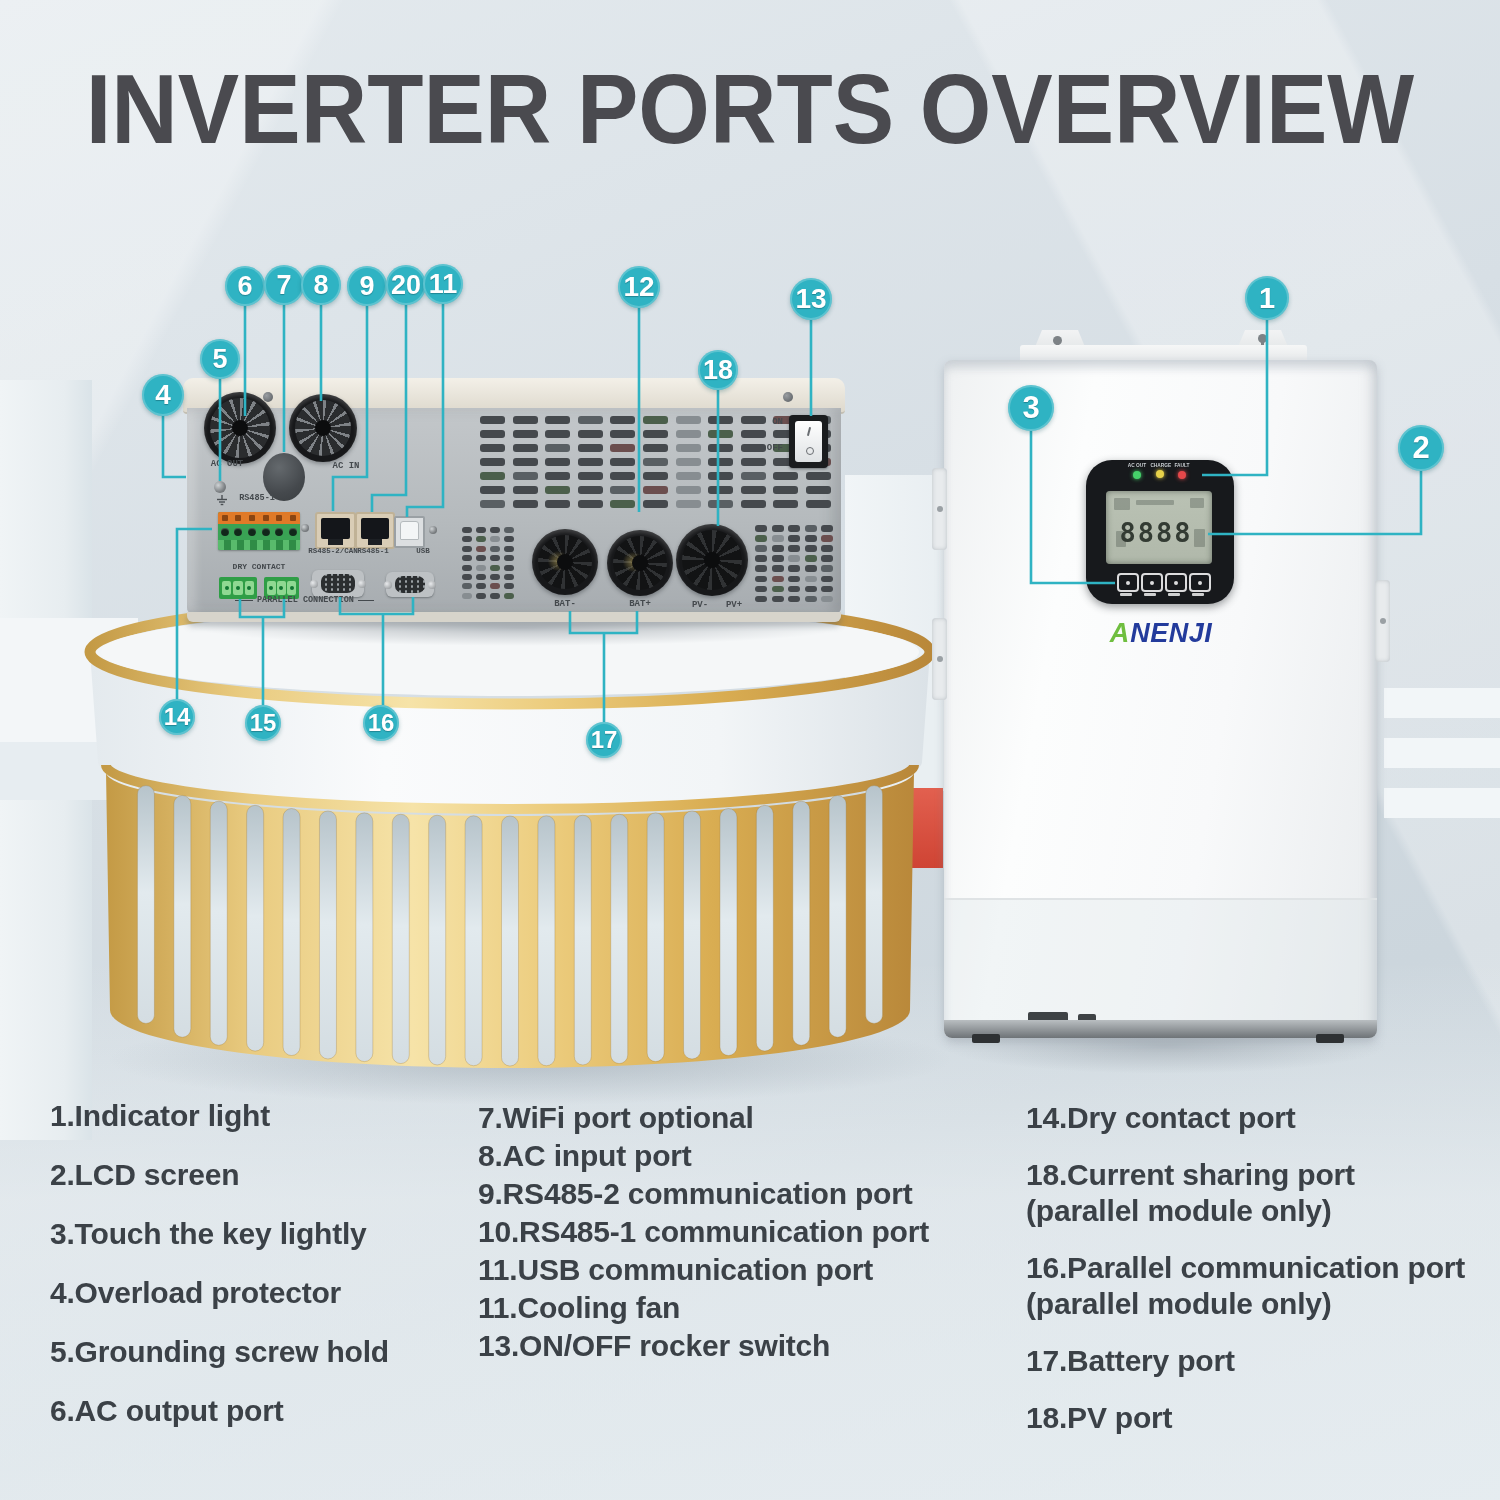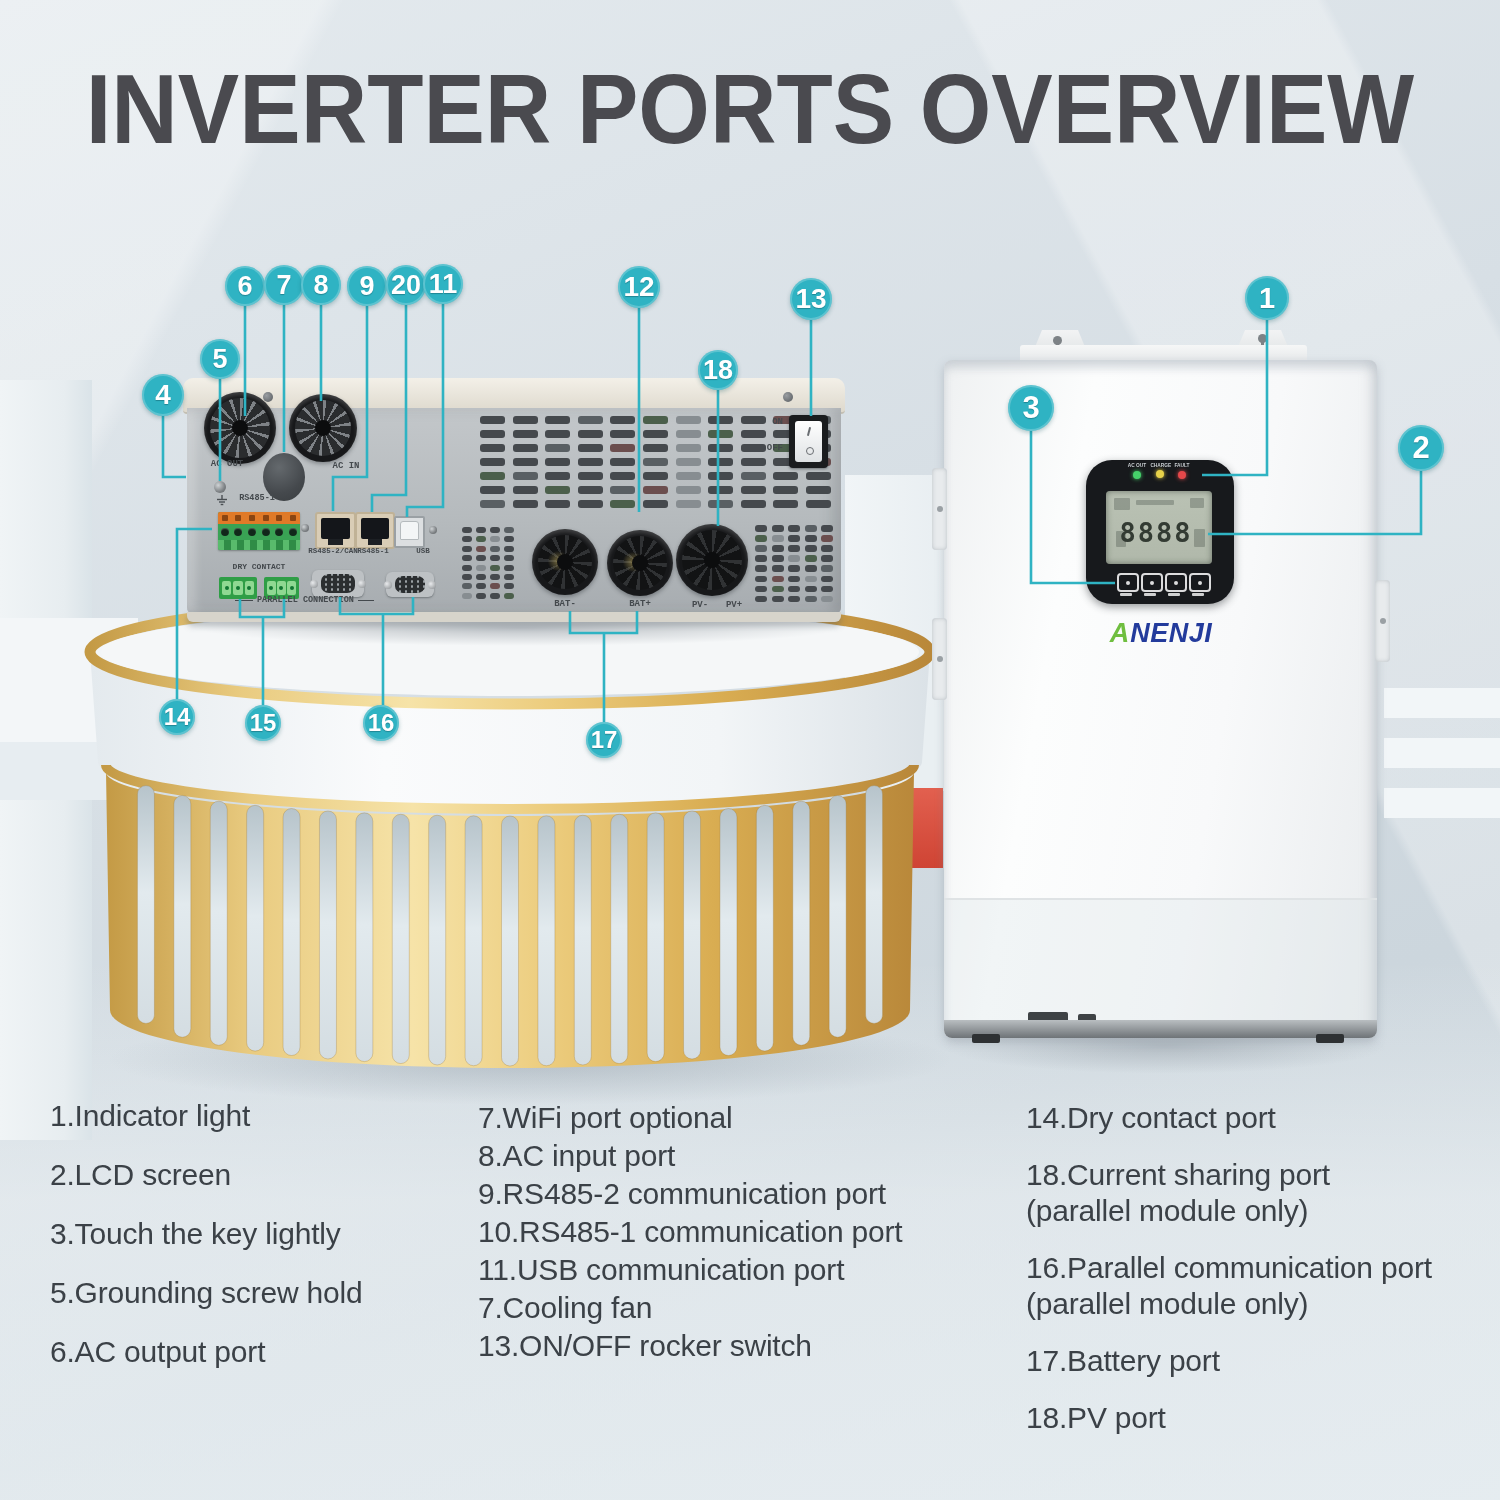--- a/index.html
+++ b/index.html
@@ -87,21 +87,21 @@
   .inv-lower{left:16px;top:572px;width:433px;height:138px;background:rgba(222,228,231,.35);border-radius:0 0 8px 8px;}
   .inv-base{left:16px;top:692px;width:433px;height:18px;background:linear-gradient(#b9bec1,#6e7377);border-radius:0 0 8px 8px;}
   .inv-foot{top:706px;width:28px;height:9px;background:#2e3133;border-radius:2px;}
   .inv-port{background:#3e4245;border-radius:2px;}
   
   .callout{position:absolute;border-radius:50%;background:#2fb3c3;color:#fff;font-weight:800;display:flex;align-items:center;justify-content:center;
      box-shadow:inset 0 0 0 2px rgba(255,255,255,.22), 0 2px 4px rgba(20,90,100,.30);text-shadow:0 1px 1px rgba(10,80,90,.45);}
   
   .title{left:0;top:52px;width:100%;text-align:center;color:#4a4a4f;font-weight:800;font-size:99px;
          letter-spacing:0;transform:scaleX(.93);transform-origin:center;white-space:nowrap;}
-  .legend-col{position:absolute;display:flex;flex-direction:column;color:#3b4147;font-weight:400;font-size:30px;line-height:36px;justify-content:space-between;}
+  .legend-col{position:absolute;display:flex;flex-direction:column;color:#3b4147;font-weight:700;font-size:30px;line-height:36px;justify-content:space-between;}
   .legend-col .legend-item{white-space:pre-line;letter-spacing:-.2px;}
   .col1{left:50px;top:1098px;gap:23px;}
   .col2{left:478px;top:1100px;gap:2px;}
   .col3{left:1026px;top:1100px;gap:21px;}
 </style>
 </head>
 <body>
 
 <div class="stage">
 
@@ -543,30 +543,31 @@
       <div class="callout" style="left: 586px; top: 722px; width: 36px; height: 36px; font-size: 24px; background: rgb(47, 179, 195);">17</div>
       <div class="callout" style="left: 698px; top: 350px; width: 40px; height: 40px; font-size: 27px; background: rgb(47, 179, 195);">18</div>
     </div>
 
   <div class="abs title">INVERTER PORTS OVERVIEW</div>
 
   <div class="legend-col col1" id="legend-col-0">
       <div class="legend-item">1.Indicator light</div>
       <div class="legend-item">2.LCD screen</div>
       <div class="legend-item">3.Touch the key lightly</div>
+      <div class="legend-item">4.Overload protector</div>
       <div class="legend-item">5.Grounding screw hold</div>
       <div class="legend-item">6.AC output port</div>
     </div>
   <div class="legend-col col2" id="legend-col-1">
       <div class="legend-item">7.WiFi port optional</div>
       <div class="legend-item">8.AC input port</div>
       <div class="legend-item">9.RS485-2 communication port</div>
       <div class="legend-item">10.RS485-1 communication port</div>
       <div class="legend-item">11.USB communication port</div>
-      <div class="legend-item">7.Cooling fan</div>
+      <div class="legend-item">11.Cooling fan</div>
       <div class="legend-item">13.ON/OFF rocker switch</div>
     </div>
   <div class="legend-col col3" id="legend-col-2">
       <div class="legend-item">14.Dry contact port</div>
       <div class="legend-item">18.Current sharing port
 (parallel module only)</div>
       <div class="legend-item">16.Parallel communication port
 (parallel module only)</div>
       <div class="legend-item">17.Battery port</div>
       <div class="legend-item">18.PV port</div>

